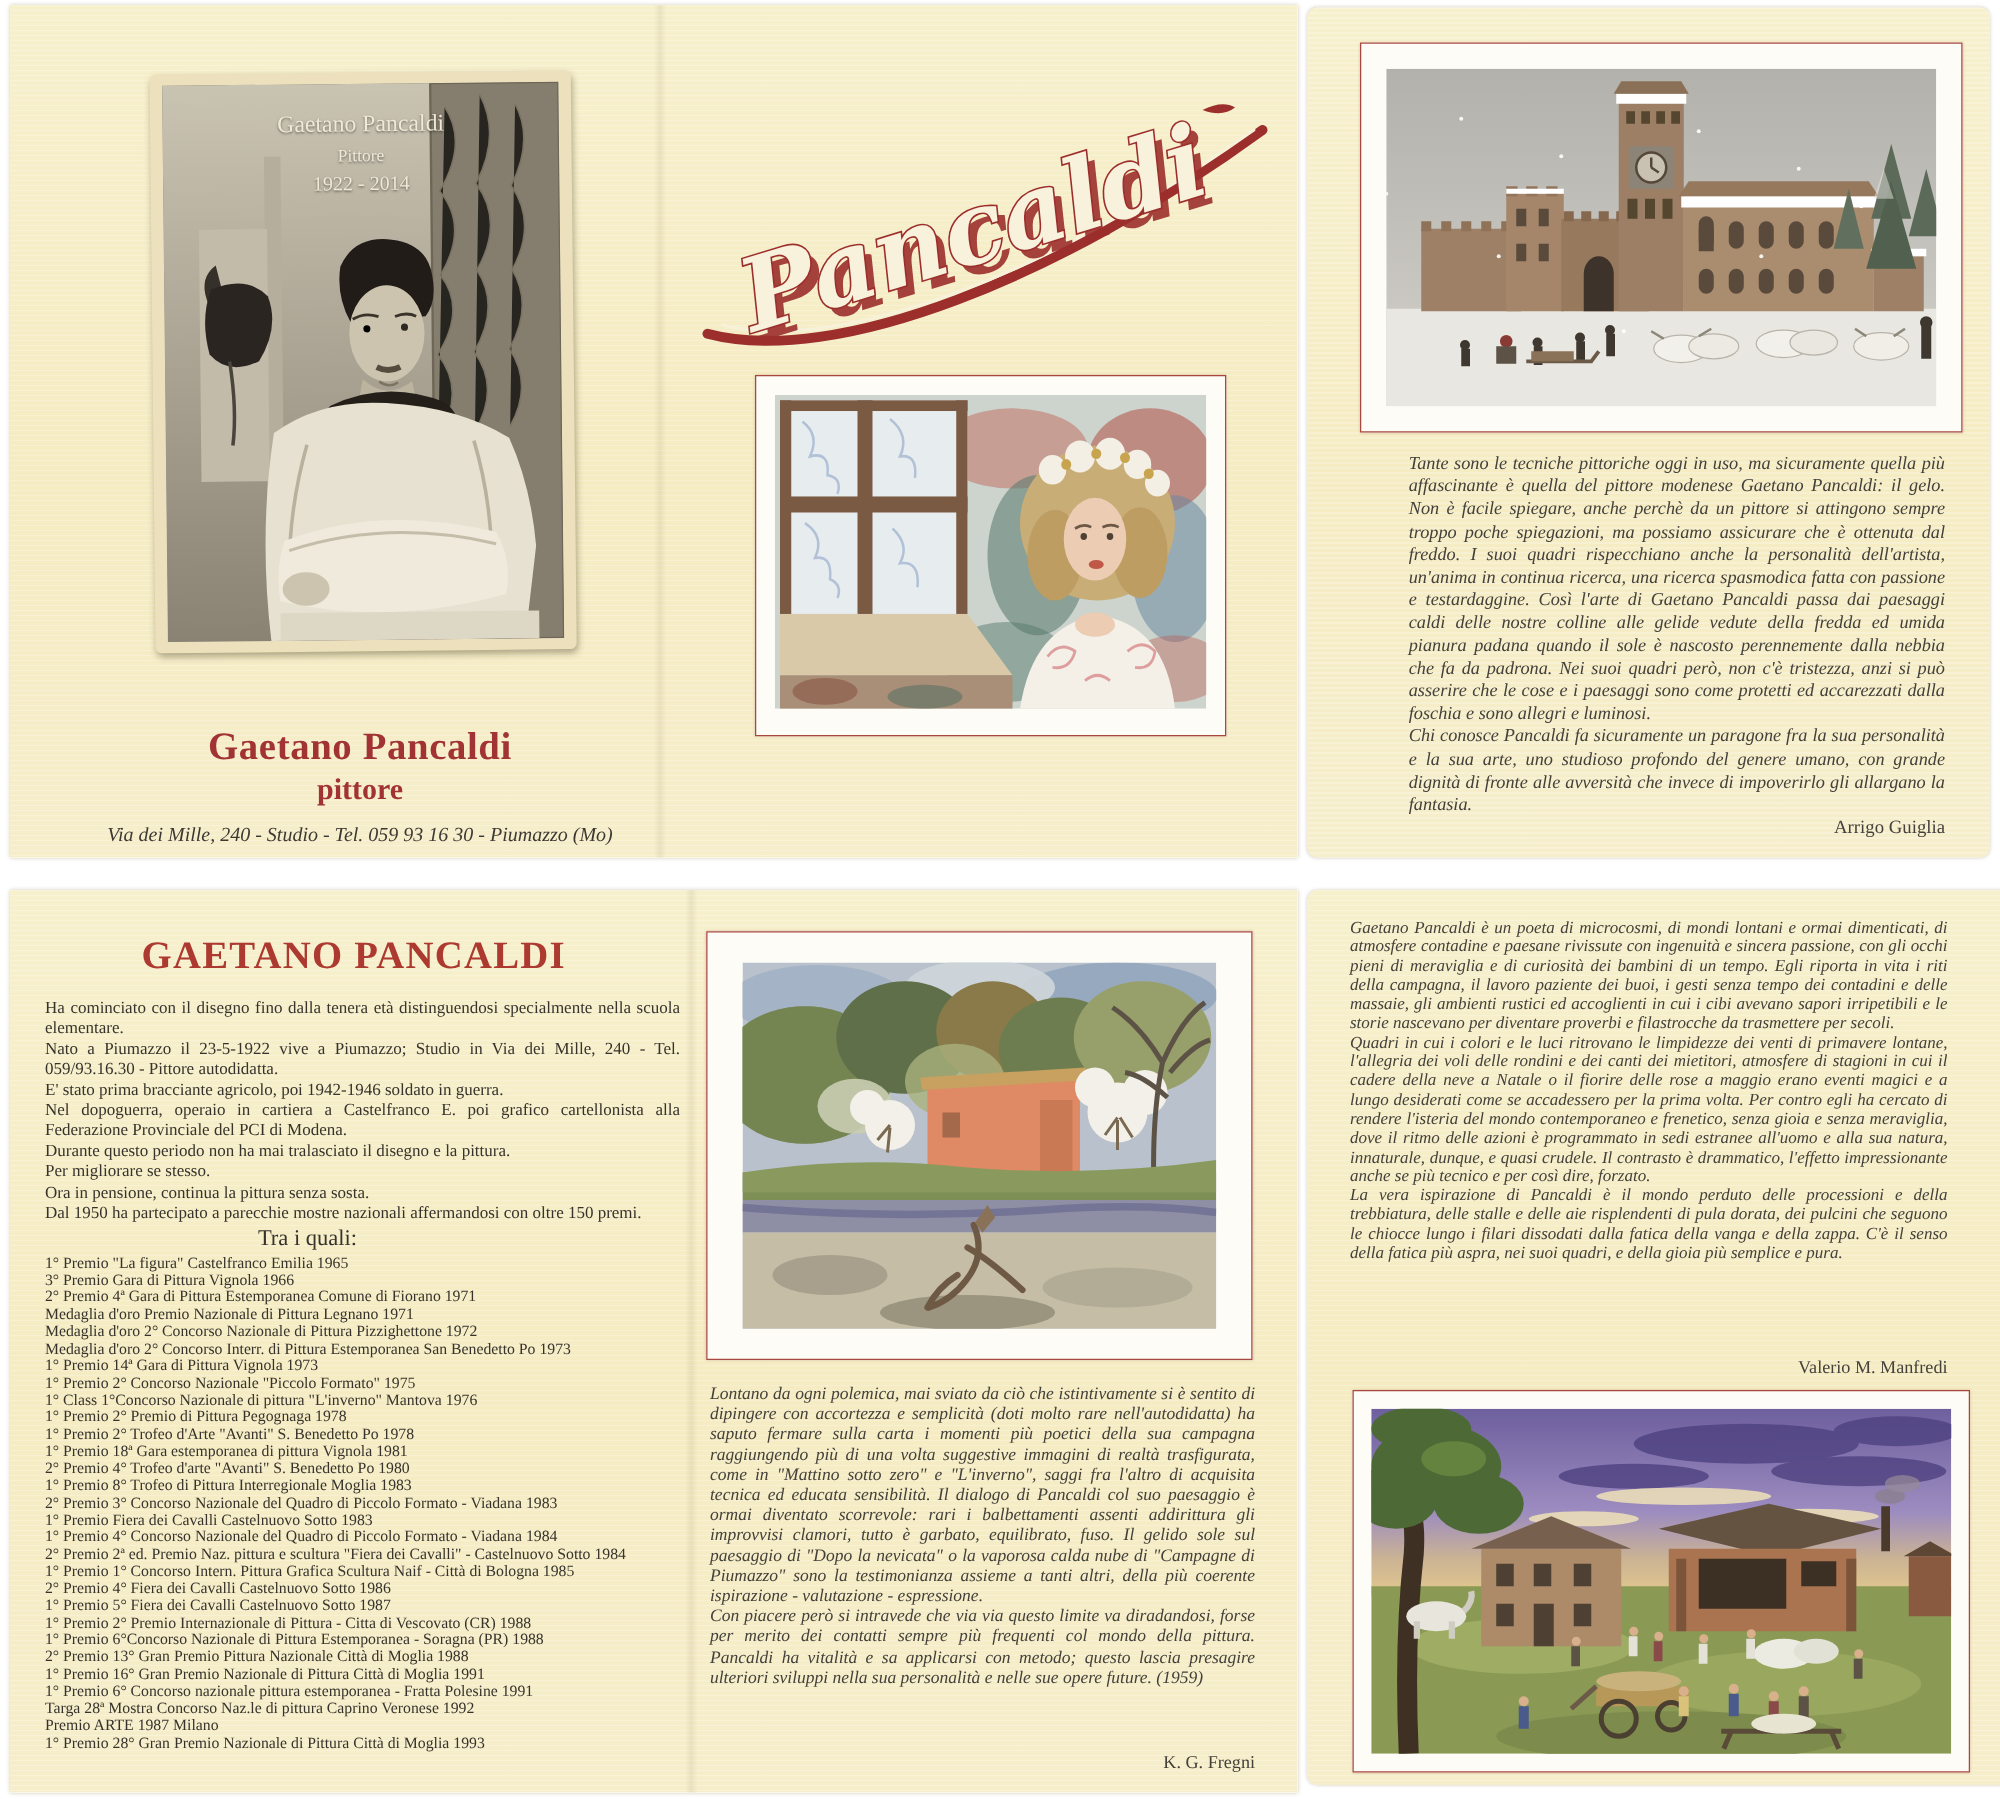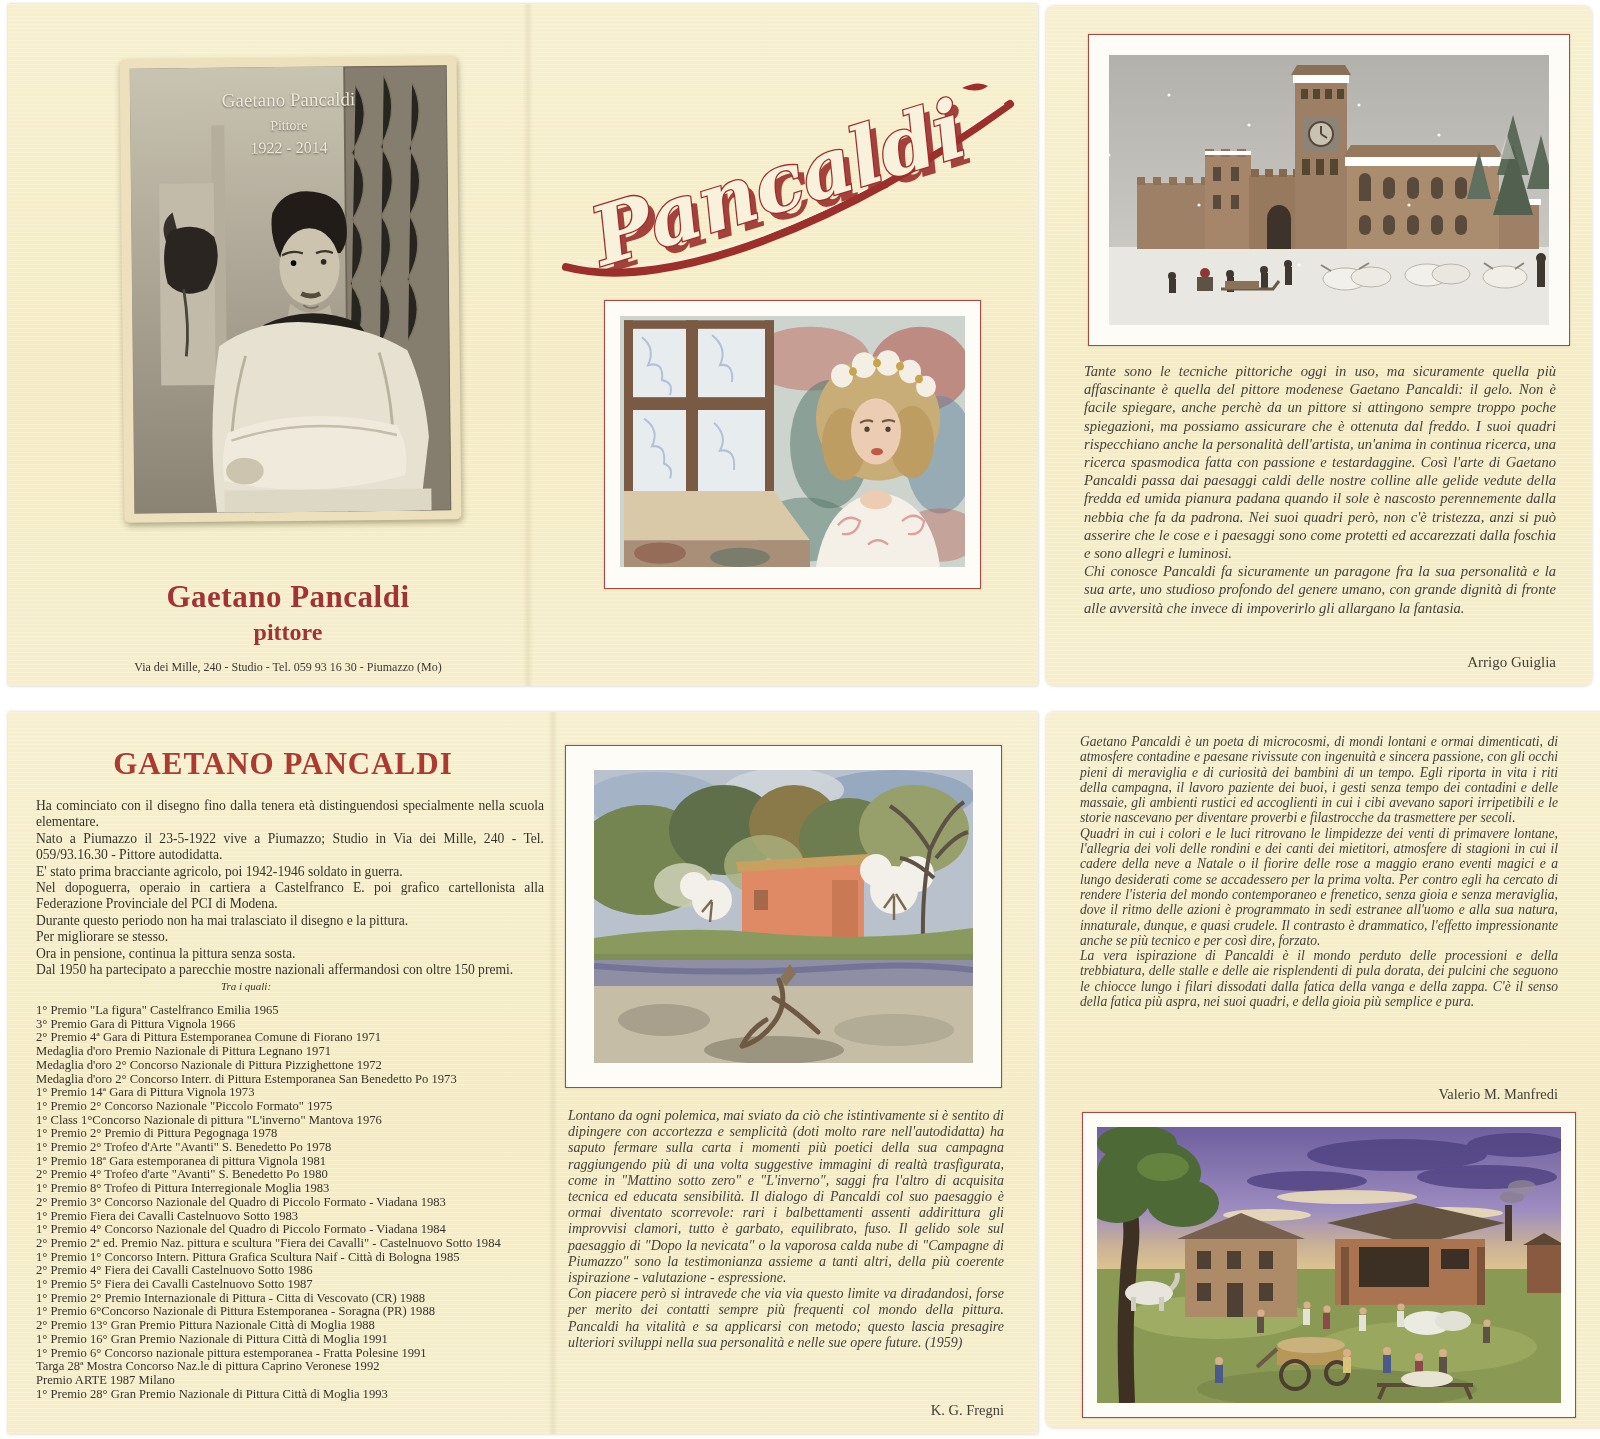--- a/index.html
+++ b/index.html
@@ -17,39 +17,39 @@
       box-shadow:1px 3px 6px rgba(80,70,40,.45);transform:rotate(-.6deg);}
   .photo-inner{position:relative;width:100%;height:100%;overflow:hidden;background:#9a9488;}
   .photo-caption{position:absolute;left:0;right:0;top:28px;text-align:center;color:#efe9d8;
       text-shadow:0 1px 2px rgba(0,0,0,.5);line-height:1.5;}
   .photo-caption .cap-name{font-size:19px;}
   .photo-caption .cap-role{font-size:14px;}
   .photo-caption .cap-years{font-size:16px;}
   .artist-block{position:absolute;left:20px;top:575px;width:520px;text-align:center;}
   .artist-name{font-size:31px;font-weight:bold;color:#a23335;letter-spacing:.5px;}
   .artist-title{font-size:24px;font-weight:bold;color:#a23335;margin-top:4px;}
-  .artist-address{font-size:12px;color:#3d3932;margin-top:14px;}
+  .artist-address{font-size:16px;color:#3d3932;margin-top:14px;font-style:italic;}
   .signature-box{position:absolute;left:540px;top:58px;width:475px;height:245px;}
   
   .frame{position:absolute;background:#fdfcf7;border:1.5px solid #a84840;box-sizing:border-box;
          box-shadow:0 0 2px rgba(140,60,50,.3);}
   .frame svg{display:block;width:100%;height:100%;}
   
   .quote-block p{margin:0;font-style:italic;text-align:justify;color:#44403a;}
-  .tr-text p{font-size:14.6px;line-height:18.2px;}
+  .tr-text p{font-size:14.6px;line-height:18.2px;margin-left:43px;}
   .bm-text p{font-size:14px;line-height:16.2px;}
   .br-text p{font-size:13.6px;line-height:15.3px;}
   .sig{text-align:right;color:#44403a;}
   
   .bl-heading{position:absolute;left:20px;top:34px;width:510px;text-align:center;
       font-size:31px;font-weight:bold;color:#ad3a30;letter-spacing:1px;}
   .bio{position:absolute;left:28px;top:86px;width:508px;}
   .bio p{margin:0;font-size:13.6px;line-height:16.4px;text-align:justify;color:#37332c;}
   .list-intro{position:absolute;left:28px;top:268px;width:420px;text-align:center;
-      font-style:italic;font-size:11px;color:#37332c;}
+      font-size:18px;color:#37332c;}
   .awards{position:absolute;left:28px;top:292px;width:512px;}
   .awards div{font-size:12.6px;line-height:13.7px;color:#37332c;white-space:nowrap;}
 </style>
 </head>
 <body>
 
 <div id="stage">
 
   <div class="sheet" style="left:8px;top:4px;width:1030px;height:682px;">
     <div class="fold" style="left:515px;"></div>

